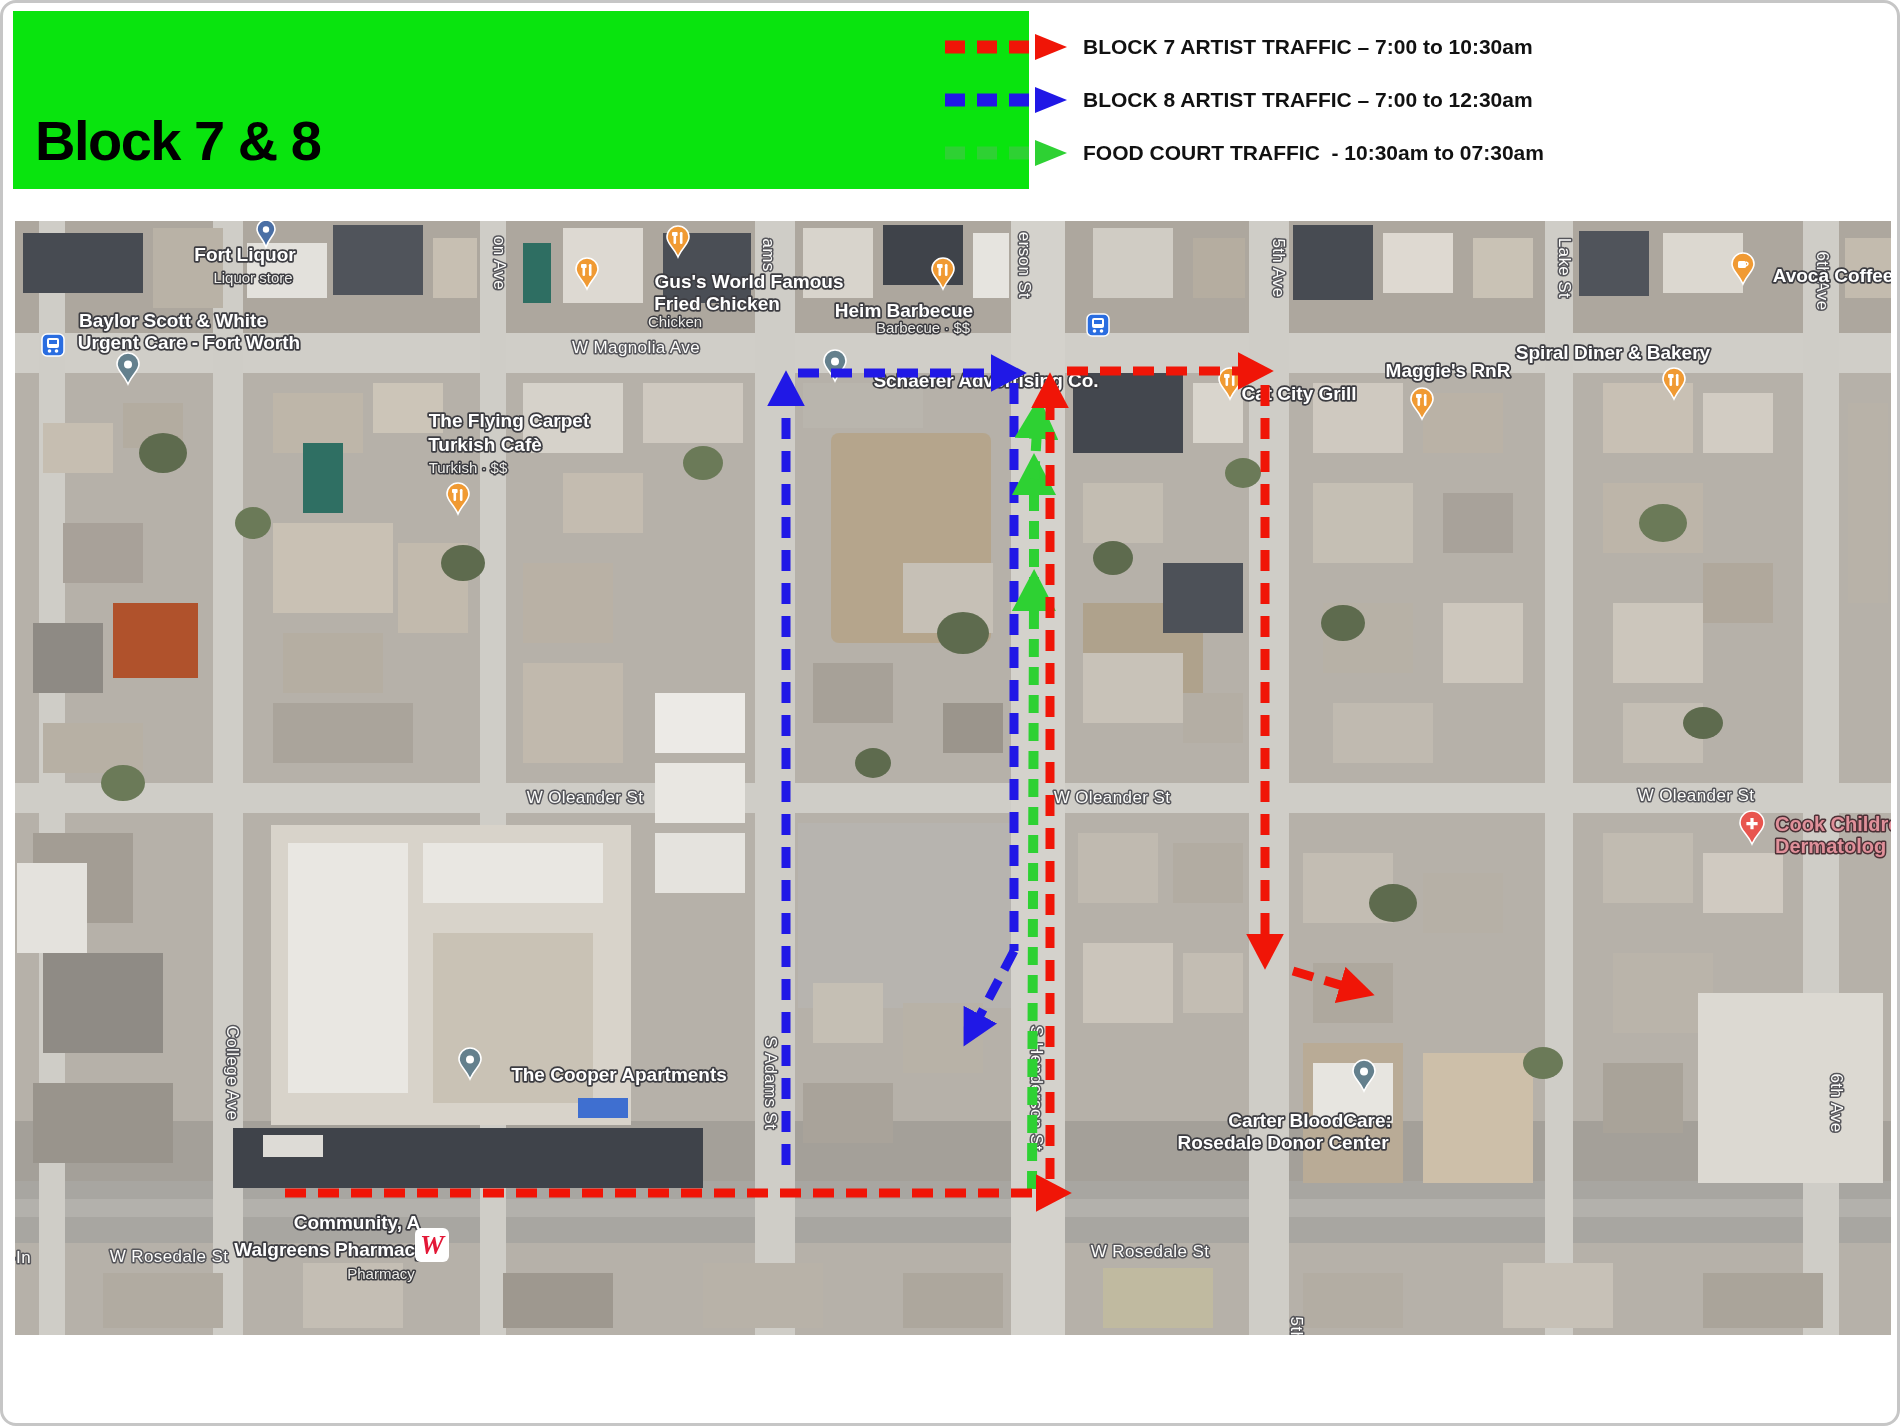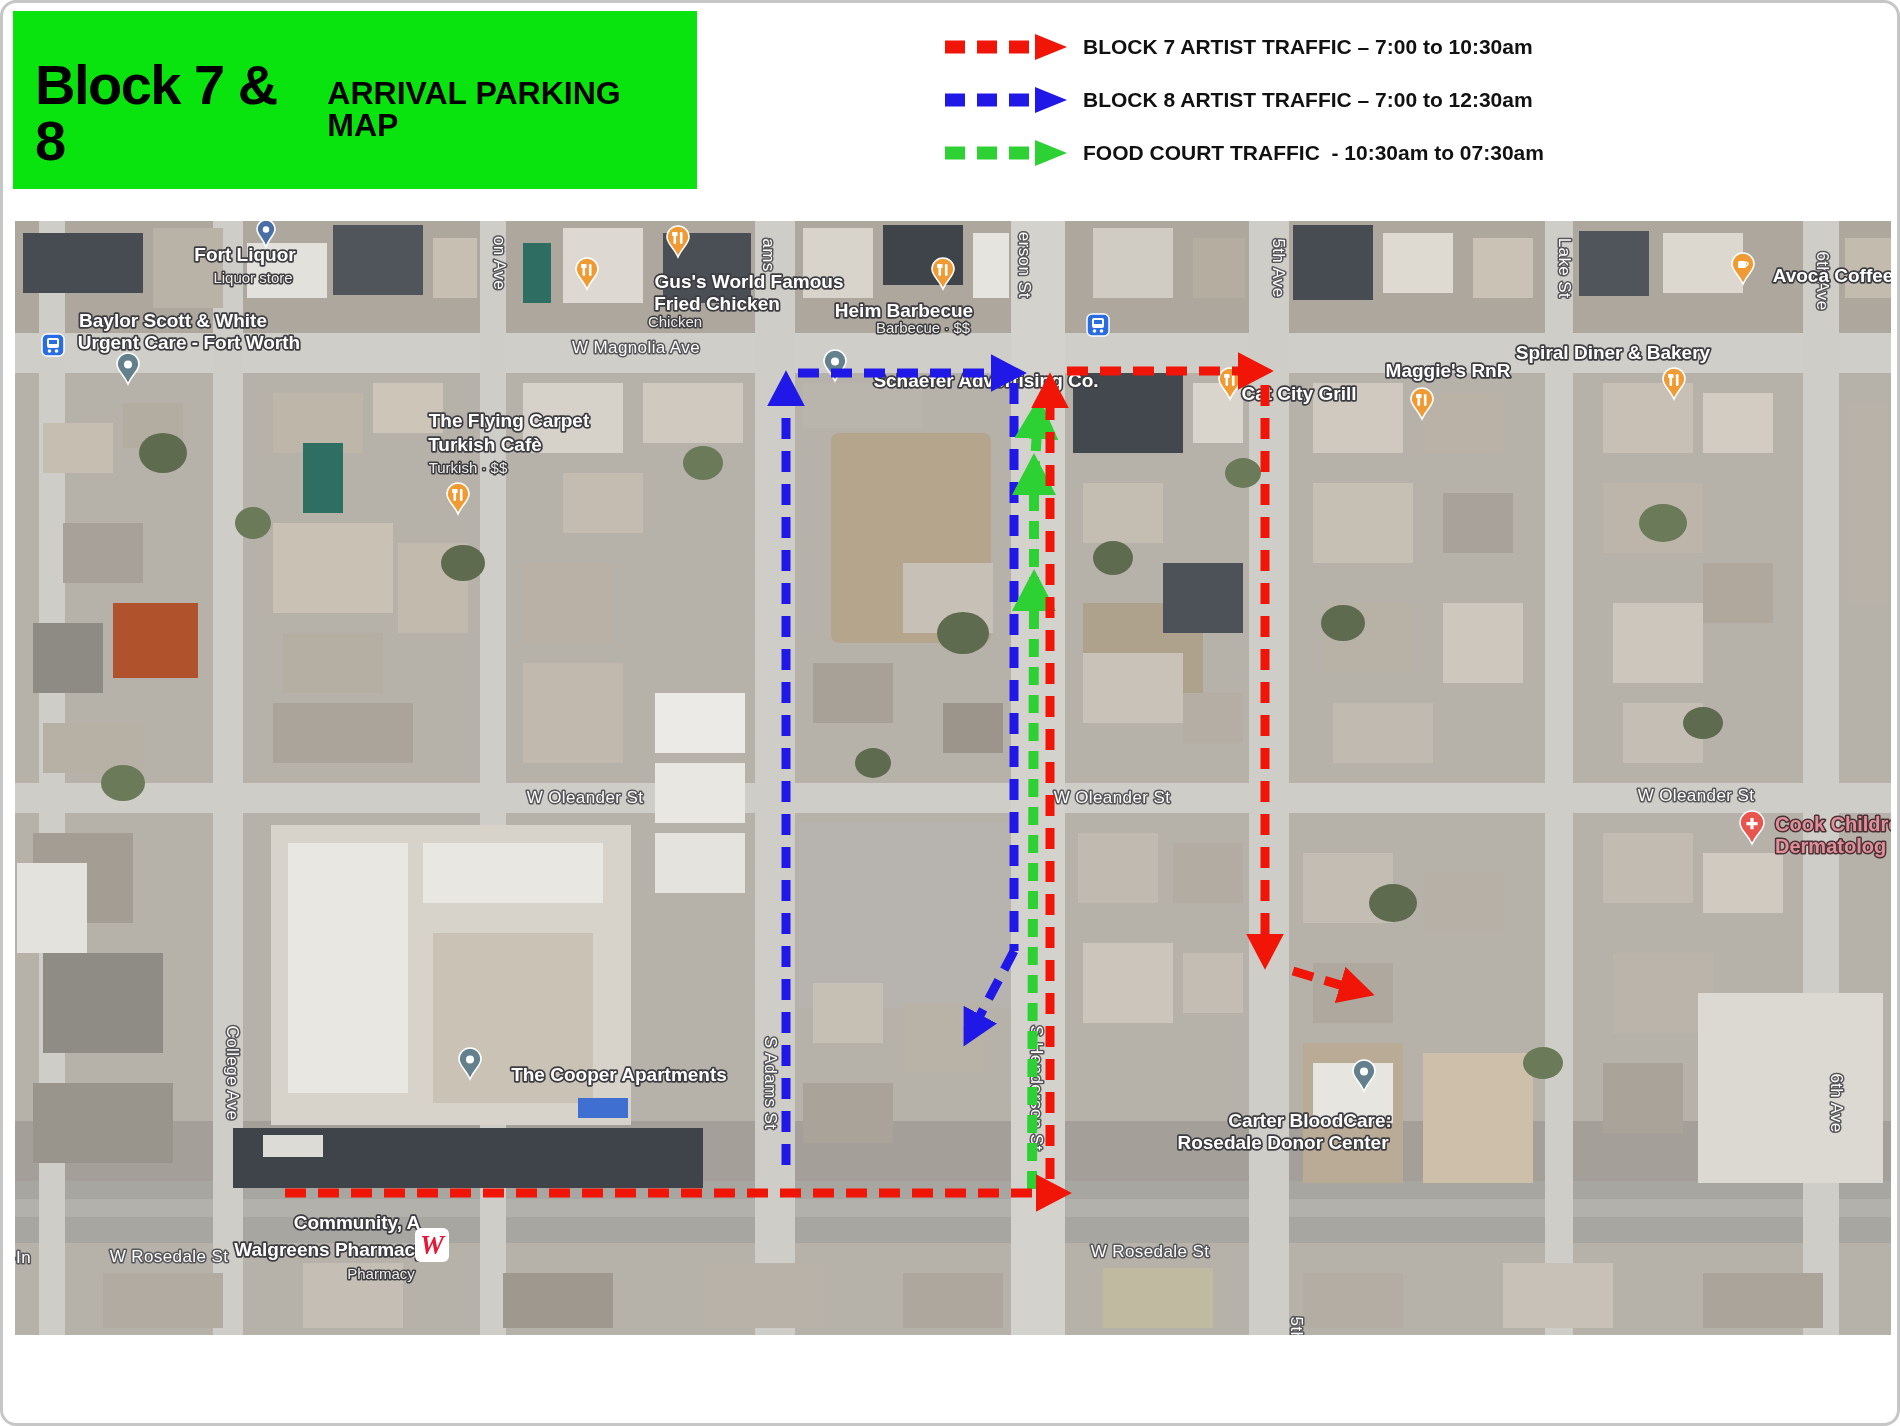--- a/index.html
+++ b/index.html
@@ -1,18 +1,18 @@
 <!DOCTYPE html>
 <html><head>
 <meta charset="utf-8">
 <style>
   html,body{margin:0;padding:0;background:#ffffff;}
   body{width:1900px;height:1426px;position:relative;font-family:"Liberation Sans",sans-serif;}
   .slide{position:absolute;inset:0;background:#fff;border:3px solid #c6c6c6;border-radius:16px;box-sizing:border-box;overflow:hidden;}
-  .header-box{position:absolute;left:10px;top:8px;width:684px;height:178px;display:flex;align-items:center;padding:0 3px 20px 22px;box-sizing:border-box;}
+  .header-box{position:absolute;left:10px;top:8px;width:1016px;height:178px;display:flex;align-items:center;padding:0 3px 20px 22px;box-sizing:border-box;}
   .header-inner{display:flex;align-items:baseline;margin-top:auto;}
   .title-main{font-size:56px;font-weight:800;color:#000;letter-spacing:-1.5px;line-height:1;}
   .title-sub{font-size:32px;font-weight:700;color:#000;margin-left:12px;line-height:1;}
   .legend{position:absolute;left:938px;top:26px;display:flex;flex-direction:column;gap:17px;}
   .legend-row{display:flex;align-items:center;gap:10px;height:36px;}
   .legend-label{font-size:21px;font-weight:700;color:#111;white-space:pre;}
   .map-wrap{position:absolute;left:12px;top:218px;width:1876px;height:1114px;overflow:hidden;background:#b6b1a9;}
   .map-svg{position:absolute;left:0;top:0;width:100%;height:100%;}
   text.lbl{paint-order:stroke;stroke-linejoin:round;}
   .street{font-size:17px;font-weight:400;fill:#fdfdfb;stroke:#55555a;stroke-width:3px;letter-spacing:.4px;}
@@ -23,21 +23,20 @@
   .route-green{stroke-width:10;stroke-dasharray:18 10;}
 </style>
 </head>
 <body>
 
 <div class="slide">
 
   <div class="header-box" id="header-box" style="background: rgb(9, 228, 14);">
     <div class="header-inner">
       <span class="title-main">Block 7 &amp; 8</span>
-      <span class="title-sub">ARRIVAL PARKING MAP</span>
     </div>
   </div>
 
   <div class="legend" id="legend">
       <div class="legend-row">
         <svg width="132" height="28" viewBox="0 0 132 28">
           <line x1="4" y1="14" x2="92" y2="14" stroke="#f01507" stroke-width="13" stroke-dasharray="20 12"></line>
           <polygon points="94,1 94,27 126,14" fill="#f01507"></polygon>
         </svg>
         <span class="legend-label">BLOCK 7 ARTIST TRAFFIC – 7:00 to 10:30am</span>

